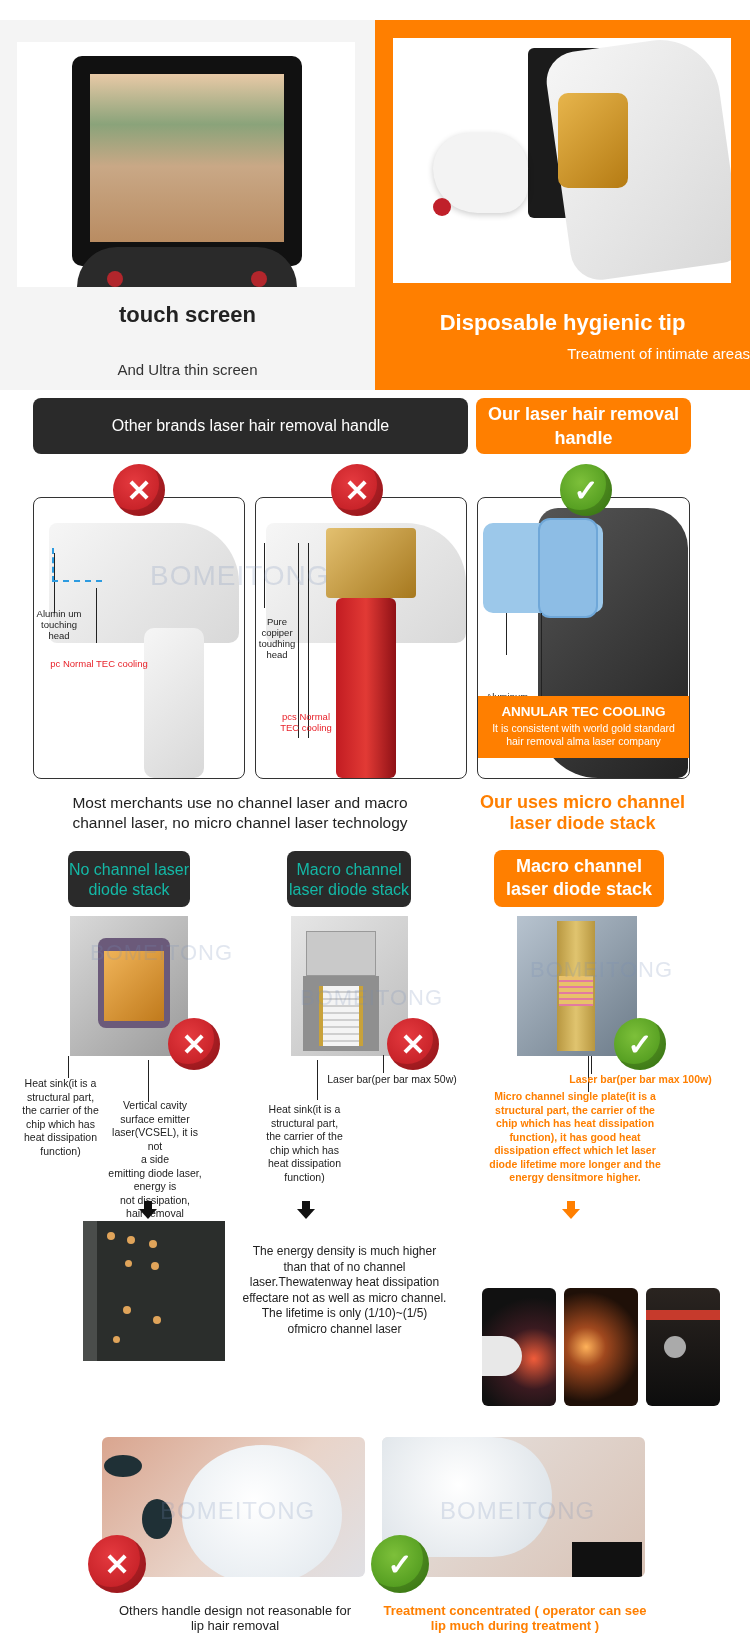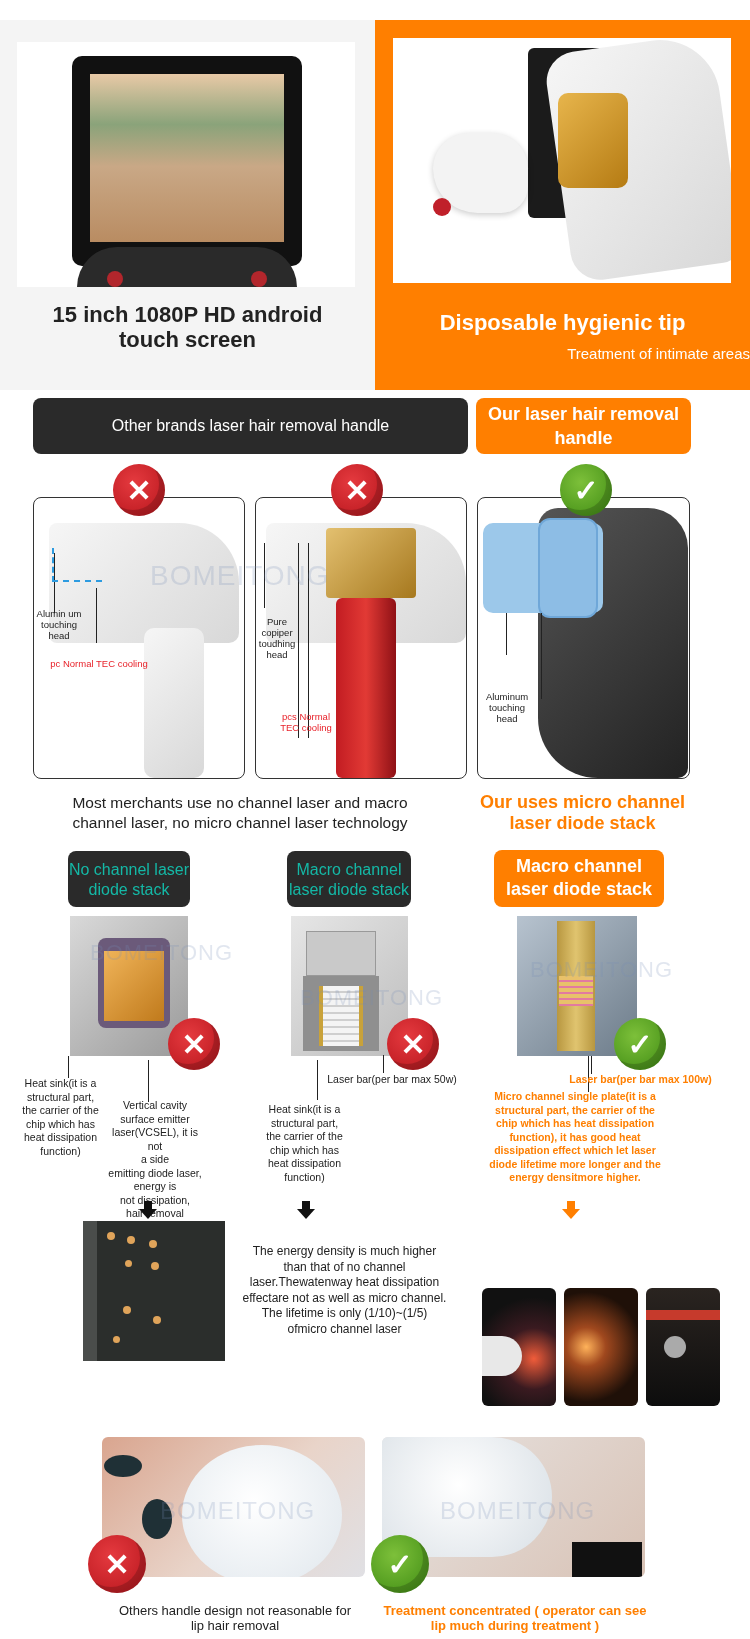--- a/index.html
+++ b/index.html
@@ -86,23 +86,23 @@
   <div class="photo">
     <div class="monitor">
       <div class="screen"></div>
     </div>
     <div class="monitor-base">
       <div class="knob" style="left:30px"></div>
       <div class="knob" style="left:174px"></div>
     </div>
   </div>
   <div class="feat-title">
-    <div>15 inch 1080P HD android</div>
     <div>touch screen</div>
   </div>
+  <div class="feat-sub">And Ultra thin screen</div>
 </section>
 
 <section class="abs feat-right">
   <div class="photo">
     <div style="position:absolute;left:135px;top:10px;width:110px;height:170px;background:#1b1b1b;border-radius:6px;"></div>
     <div class="hp-body" style="left:165px;top:5px;width:170px;height:230px;transform:rotate(-8deg);"></div>
     <div class="hp-gold" style="left:165px;top:55px;width:70px;height:95px;"></div>
     <div style="position:absolute;left:40px;top:95px;width:95px;height:80px;background:#f3f3f3;border-radius:40px 40px 30px 50px;box-shadow:0 2px 6px rgba(0,0,0,.2);"></div>
     <div style="position:absolute;left:40px;top:160px;width:18px;height:18px;background:#c0202a;border-radius:50%;"></div>
   </div>
@@ -158,20 +158,27 @@
   <div style="position:absolute;left:60px;top:10px;width:150px;height:270px;background:linear-gradient(135deg,#555,#222);border-radius:20px 40px 10px 60px;"></div>
   <div style="position:absolute;left:5px;top:25px;width:120px;height:90px;background:#9cc8ea;border-radius:10px;"></div>
   <div style="position:absolute;left:60px;top:20px;width:60px;height:100px;background:#8dbde5;border-radius:12px;border:2px solid #6fa7d8;"></div>
   <div class="leader" style="left:28px;top:115px;height:42px;"></div>
   <div class="leader" style="left:63px;top:115px;height:86px;"></div>
   <div class="lbl-small" style="left:3px;top:150px;width:52px;background:#fff;margin-top:43px;">
     <div>Aluminum</div>
     <div>touching</div>
     <div>head</div>
   </div>
+  <div class="annular">
+    <div class="t">ANNULAR TEC COOLING</div>
+    <div class="s">
+      <div>It is consistent with world gold standard</div>
+      <div>hair removal alma laser company</div>
+    </div>
+  </div>
 </div>
 
 <div class="abs merchants">
   <div>Most merchants use no channel laser and macro</div>
   <div>channel laser, no micro channel laser technology</div>
 </div>
 <div class="abs our-uses">
   <div>Our uses micro  channel</div>
   <div>laser diode stack</div>
 </div>

